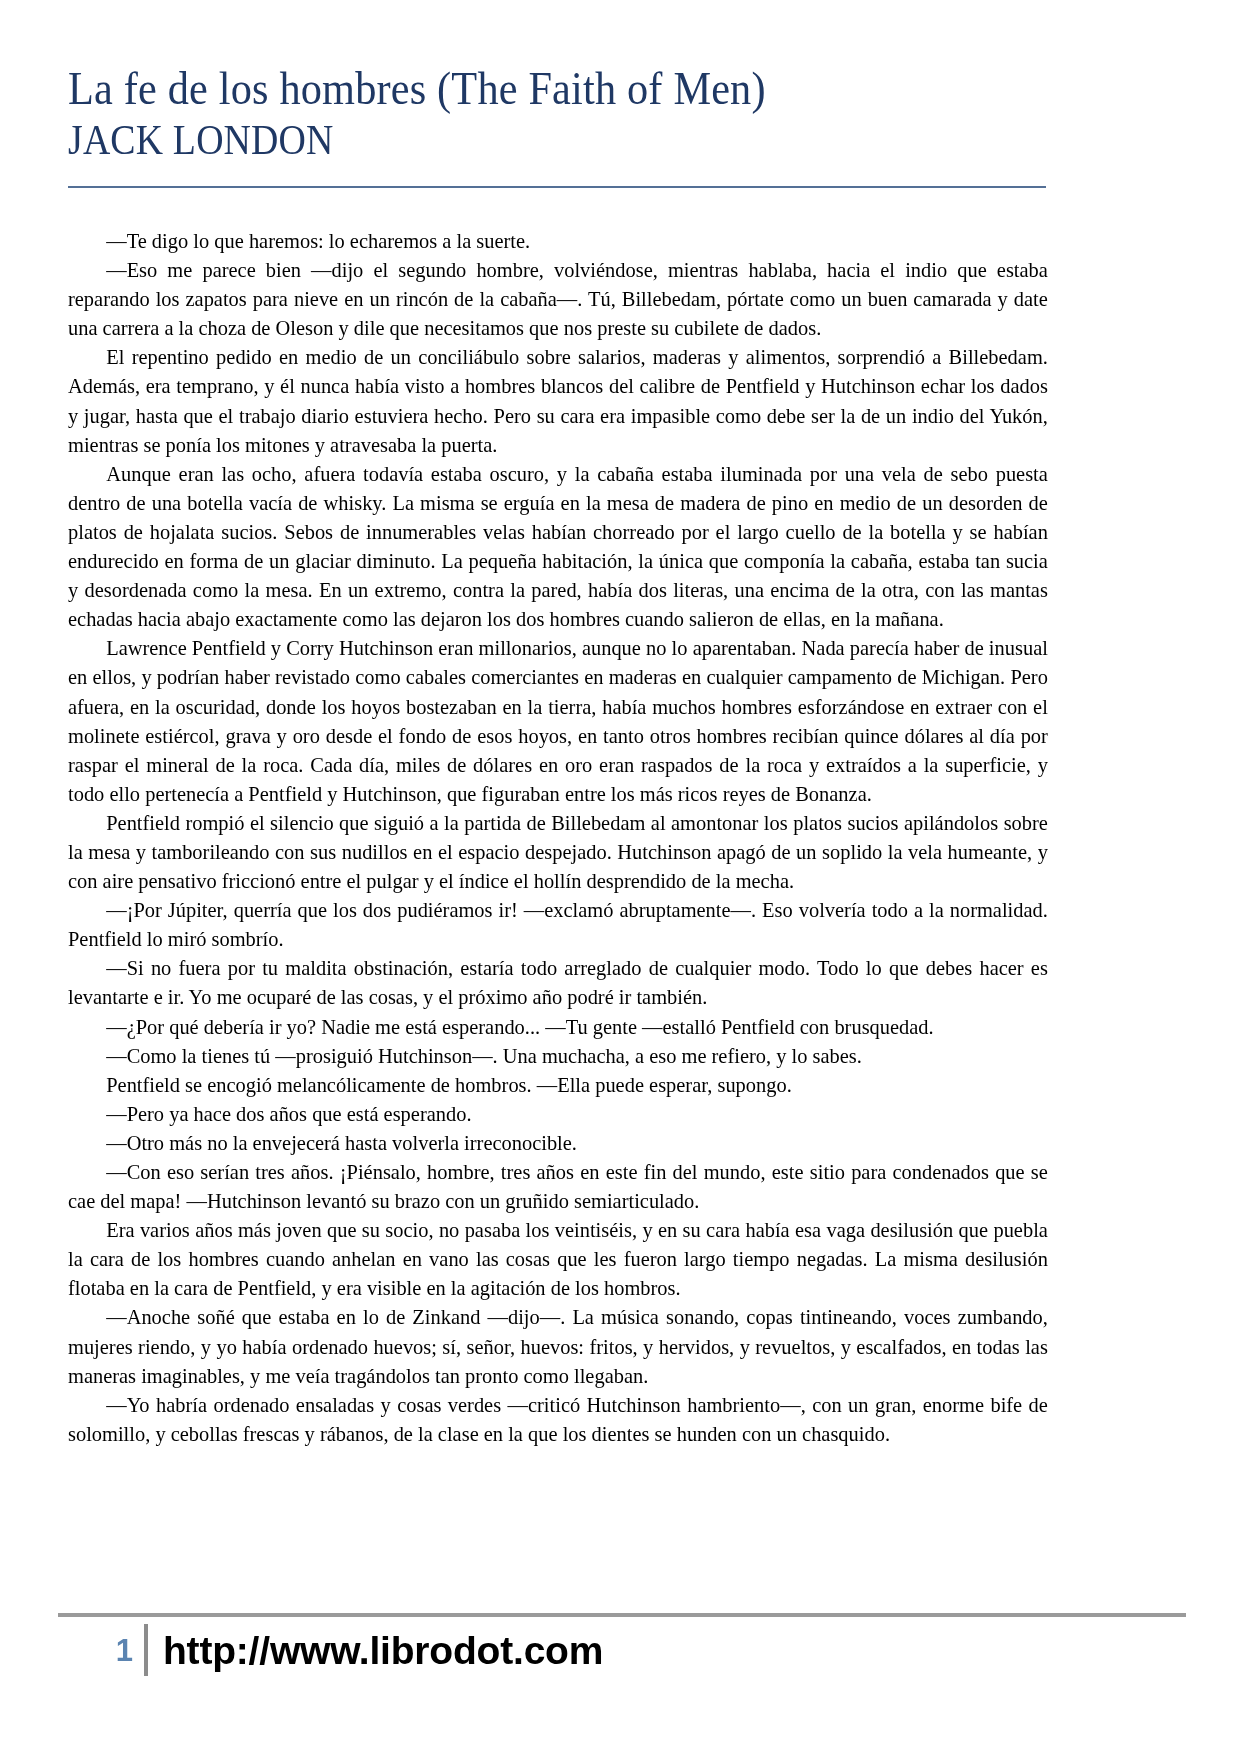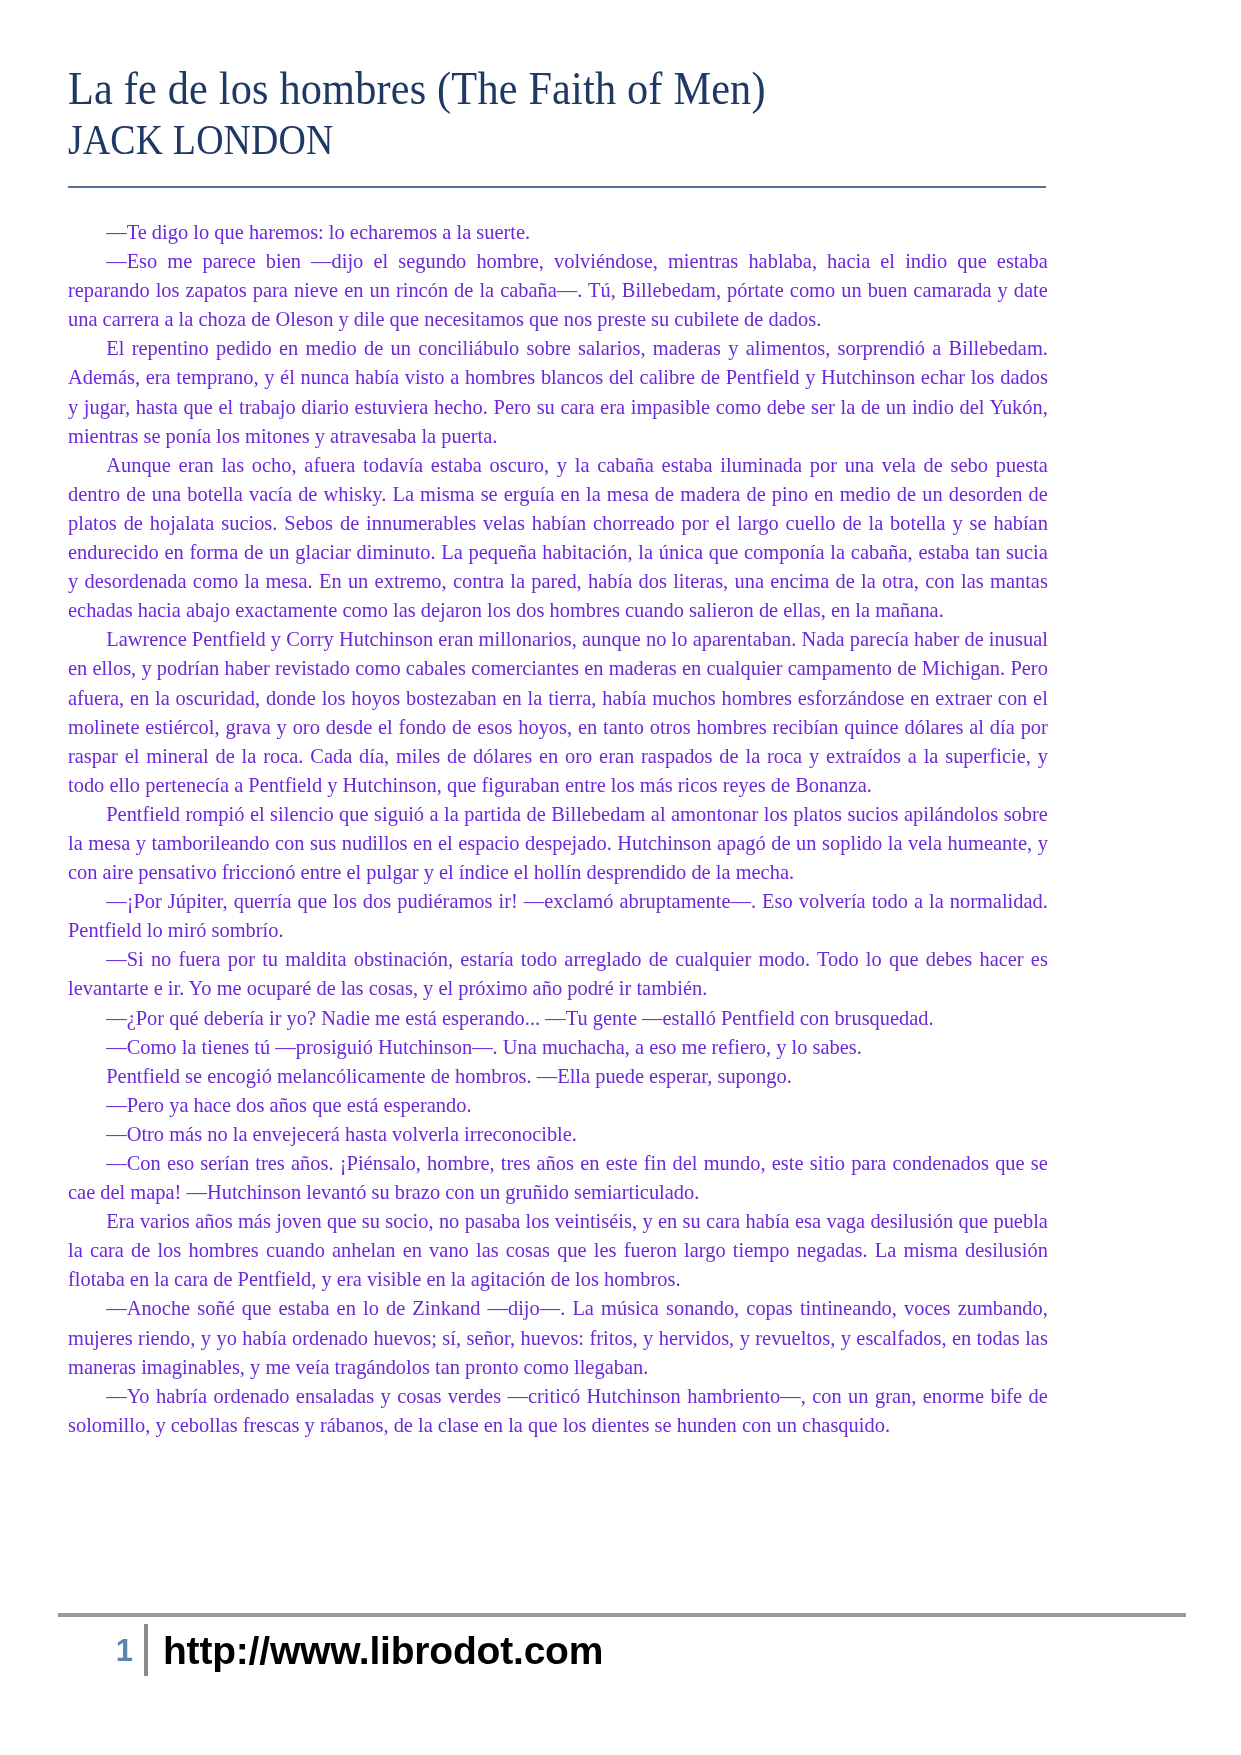--- a/index.html
+++ b/index.html
@@ -57,25 +57,25 @@
     top: 186px;
     width: 978px;
     height: 2px;
     background: #547096;
   }
 
   
   .body-text {
     position: absolute;
     left: 68px;
-    top: 218px;
+    top: 227px;
     width: 980px;
     font-size: 21.4px;
     line-height: 29.1px;
-    color: #6d28d9;
+    color: #000000;
     text-align: justify;
     text-justify: inter-word;
     hyphens: none;
   }
 
   .body-text p {
     margin: 0;
     text-indent: 40px;
     transform: scaleX(0.955);
     transform-origin: left top;

